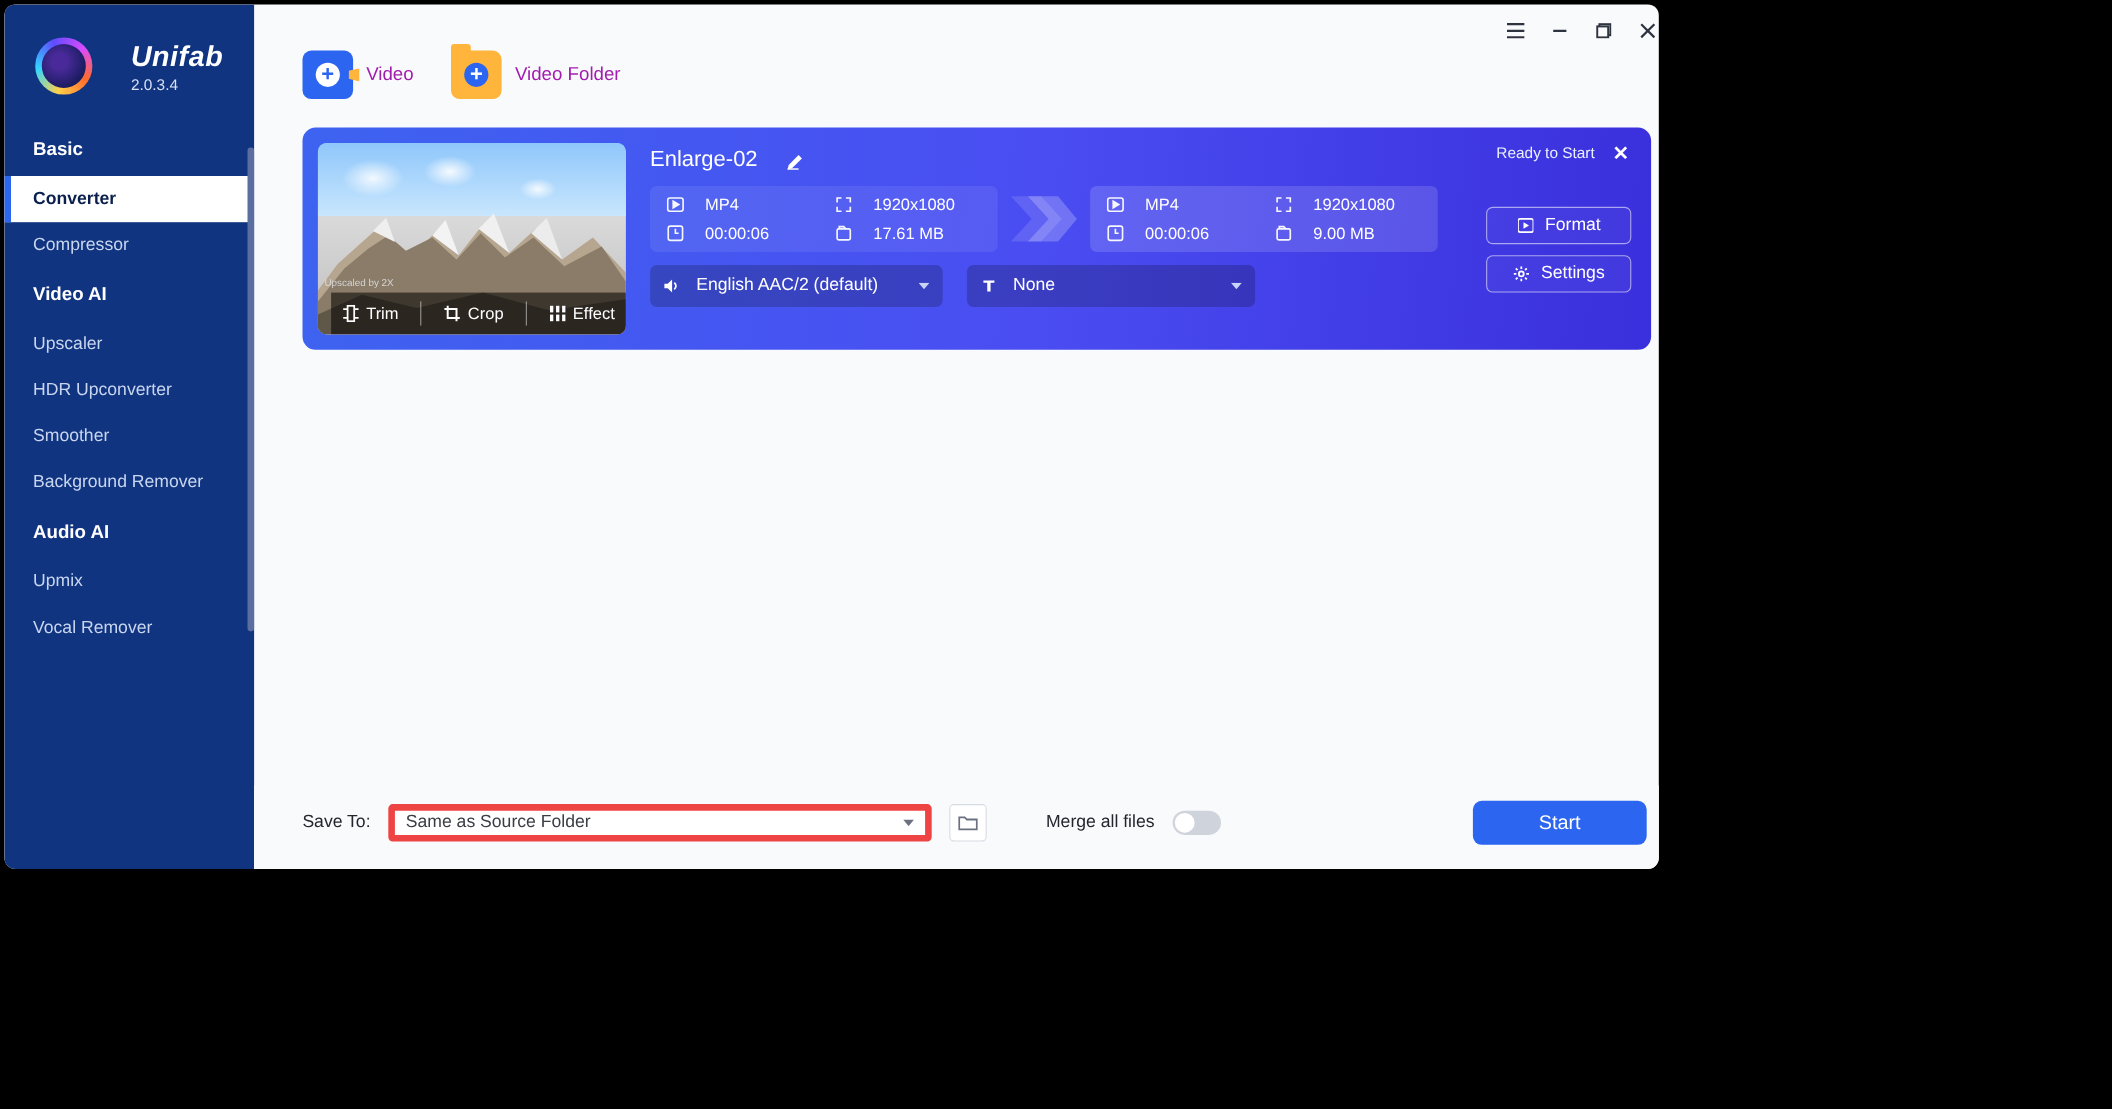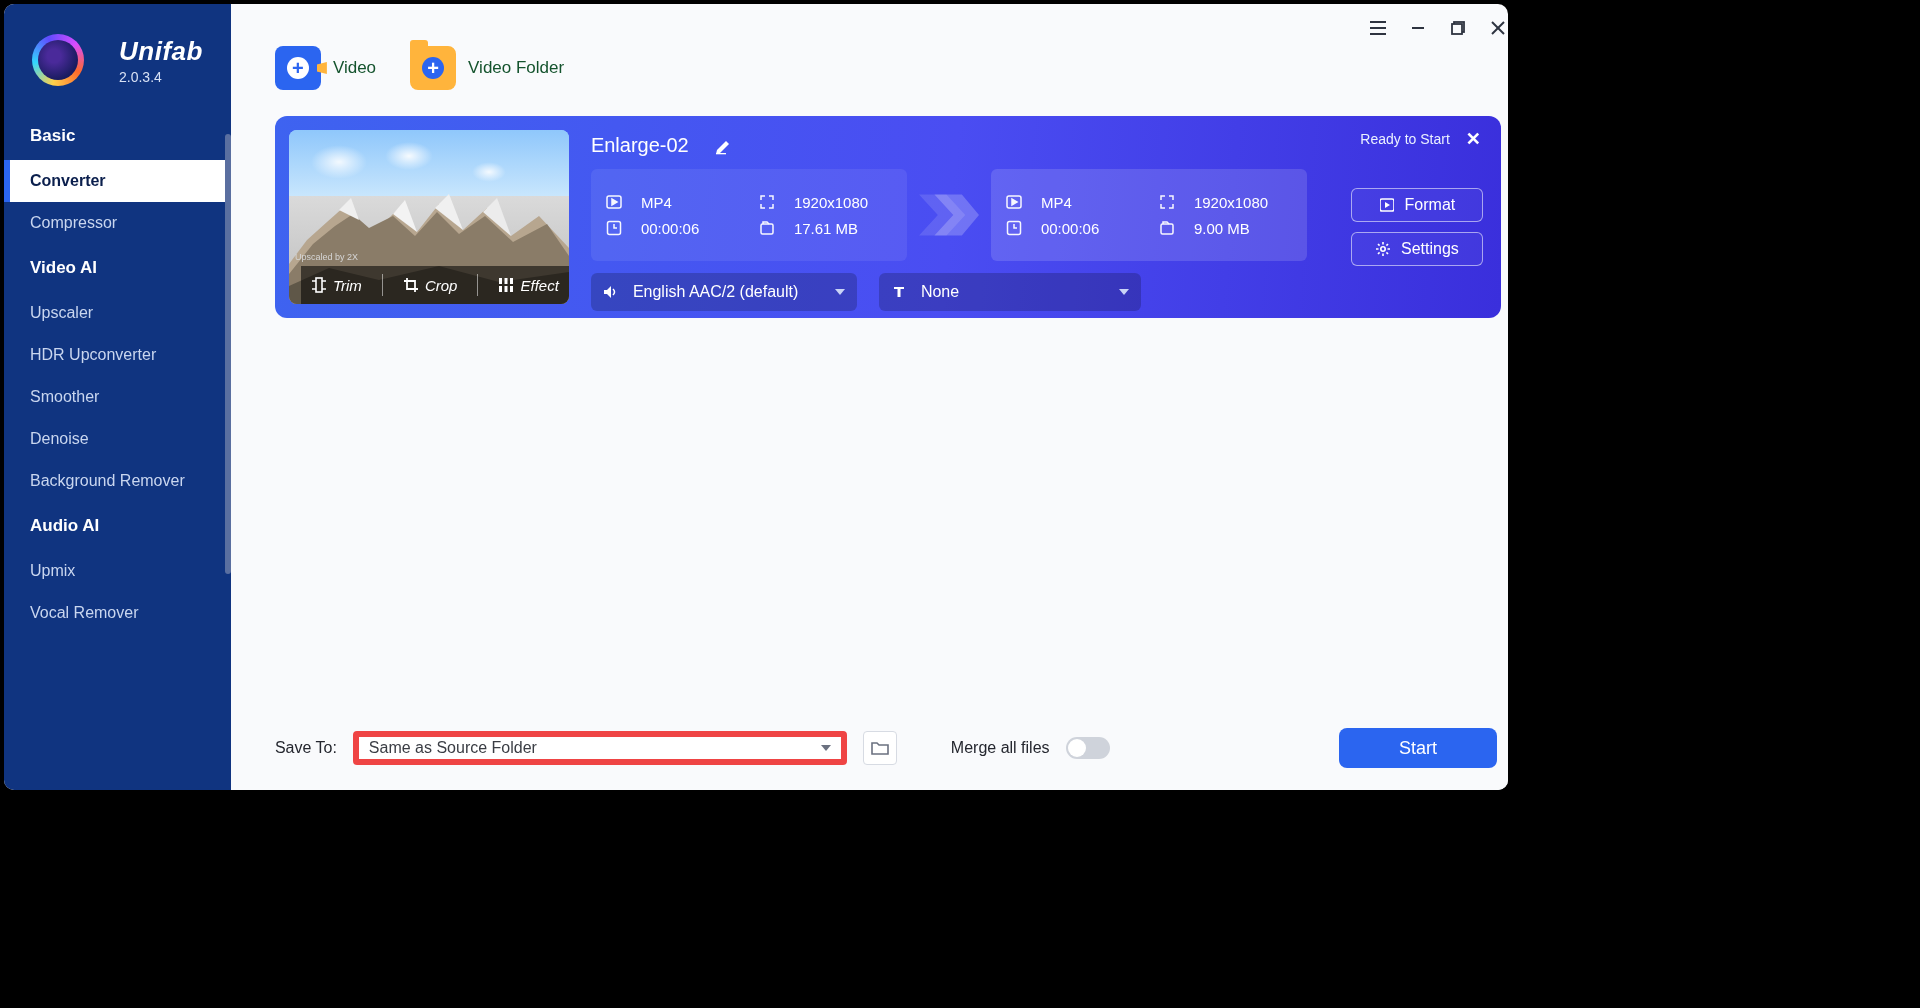--- a/index.html
+++ b/index.html
@@ -86,21 +86,21 @@
     content:"";position:absolute;right:-6px;top:16px;width:10px;height:12px;background:#ffb43c;
     clip-path: polygon(0 20%, 100% 0, 100% 100%, 0 80%);
   }
   .tb-icon.folder {
     background:#ffb43c;border-top-left-radius:4px;
   }
   .tb-icon.folder::before {
     content:"";position:absolute;left:0;top:-6px;width:18px;height:10px;background:#ffb43c;border-radius:3px 3px 0 0;
   }
   .tb-icon.folder .plus { background:#2b65f0;color:#fff; }
-  .tb-label { color:#14532d;font-size:17px;text-align:center; }
+  .tb-label { color:#a21caf;font-size:17px;text-align:center; }
   
   .card {
     margin:20px 24px 0 44px;
     height:202px;
     border-radius:12px;
     background:linear-gradient(95deg, #3e63f0 0%, #4a4df2 55%, #3a2fdc 100%);
     display:flex;align-items:stretch;
     color:#fff;position:relative;
     padding-right:18px;
   }
@@ -115,40 +115,40 @@
       radial-gradient(ellipse 40px 24px at 50px 32px, rgba(255,255,255,.85), transparent 70%),
       radial-gradient(ellipse 34px 20px at 120px 26px, rgba(255,255,255,.9), transparent 70%),
       radial-gradient(ellipse 24px 14px at 200px 42px, rgba(255,255,255,.85), transparent 70%),
       linear-gradient(#8fc7fb 0%, #c8e6fd 38%, transparent 38%);
   }
   .thumb .mountains {
     position:absolute;left:0;right:0;bottom:0;height:118px;
   }
   .thumb-bottom {
     position:absolute;left:12px;right:0;bottom:0;height:38px;display:flex;align-items:center;justify-content:space-around;
-    background:rgba(0,0,0,.55);color:#fff;font-size:15px;font-weight:500;font-style:italic;
+    background:rgba(0,0,0,.55);color:#fff;font-size:15px;font-weight:500;
   }
   .thumb-bottom .sep { width:1px;height:22px;background:rgba(255,255,255,.5); }
   .thumb-bottom .tool { display:flex;align-items:center;gap:6px;cursor:pointer; }
   .upscaled-tag { position:absolute;left:6px;bottom:42px;font-size:9px;color:#d6d6d6; }
 
   .card-mid {
     flex:1;display:flex;flex-direction:column;padding:18px 0 12px 22px;gap:8px;min-width:0;
   }
   .file-name-row { display:flex;align-items:center;gap:26px; }
   .file-name { font-size:20px;font-weight:400; }
   .edit-btn { cursor:pointer; }
 
   .props-row {
     display:flex;align-items:center;gap:12px;
     margin-top:4px;
   }
   .props-box {
     background:rgba(255,255,255,.08);border-radius:6px;
-    padding:24px 14px;display:grid;grid-template-columns:auto 1fr auto 1fr;gap:8px 18px;align-items:center;
+    padding:8px 14px;display:grid;grid-template-columns:auto 1fr auto 1fr;gap:8px 18px;align-items:center;
     font-size:15px;min-width:316px;
   }
   .props-box.out { background:rgba(255,255,255,.14); }
   .props-box .ic { width:18px;height:18px;display:flex;align-items:center;justify-content:center;opacity:.95; }
   .arrow-wrap { width:60px;height:58px;display:flex;align-items:center;justify-content:center; }
 
   .selects-row { display:flex;gap:22px;margin-top:4px; }
   .select {
     background:rgba(0,0,0,.2);border-radius:6px;height:38px;display:flex;align-items:center;
     padding:0 12px;gap:14px;font-size:16px;cursor:pointer;
@@ -213,21 +213,20 @@
     </div>
 
     <div class="section-head">Basic</div>
     <div class="nav-item active">Converter</div>
     <div class="nav-item">Compressor</div>
 
     <div class="section-head">Video AI</div>
     <div class="nav-item">Upscaler</div>
     <div class="nav-item">HDR Upconverter</div>
     <div class="nav-item">Smoother</div>
-    <div class="nav-item">Denoise</div>
     <div class="nav-item">Background Remover</div>
 
     <div class="section-head">Audio AI</div>
     <div class="nav-item">Upmix</div>
     <div class="nav-item">Vocal Remover</div>
 
     <div class="sidebar-scroll"></div>
   </aside>
 
   <main class="main">

